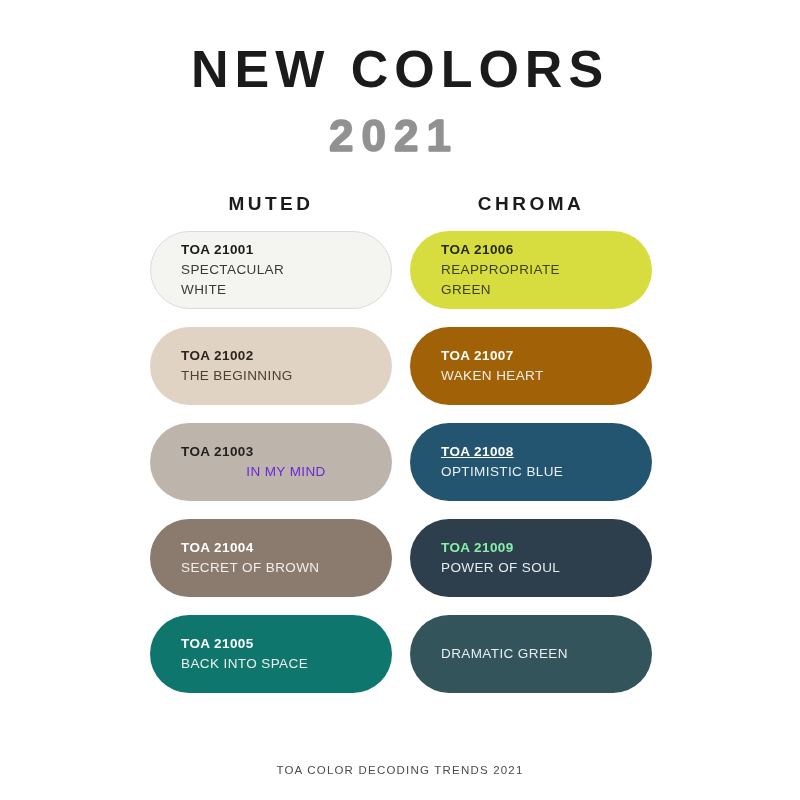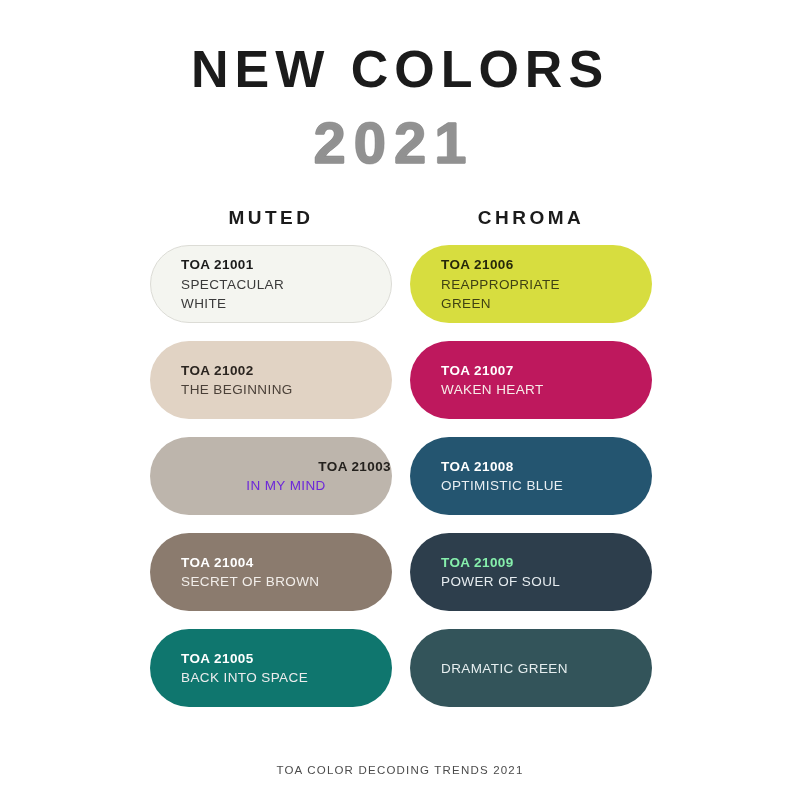--- a/index.html
+++ b/index.html
@@ -27,21 +27,21 @@
   }
   .title-main {
     font-size: 52px;
     font-weight: bold;
     letter-spacing: 6px;
     color: #1b1b1b;
     line-height: 1.05;
     margin: 16px;
   }
   .title-year {
-    font-size: 58px;
+    font-size: 44px;
     font-weight: bold;
     letter-spacing: 8px;
     line-height: 1.05;
     margin: 4px 12px 0 0;
     color: transparent;
     -webkit-text-stroke: 1px #8d8d8d;
     text-shadow:
       -1px 0 0 rgba(140,140,140,0.55),
        1px 0 0 rgba(140,140,140,0.55),
        0 -1px 0 rgba(140,140,140,0.55),
@@ -145,33 +145,33 @@
         <span class="swatch-name" style="color: rgb(63, 65, 19);">REAPPROPRIATE
 GREEN</span>
       </div>
     </div>
 
     <div class="row">
       <div class="swatch" style="background: rgb(225, 211, 196); border: 1px solid transparent;">
         <span class="swatch-code" style="color: rgb(43, 37, 32);">TOA 21002</span>
         <span class="swatch-name" style="color: rgb(74, 64, 56);">THE BEGINNING</span>
       </div>
-      <div class="swatch" style="background: #be185d; border: 1px solid transparent;">
+      <div class="swatch" style="background: #a16207; border: 1px solid transparent;">
         <span class="swatch-code" style="color: rgb(255, 255, 255);">TOA 21007</span>
         <span class="swatch-name" style="color: rgb(247, 236, 232);">WAKEN HEART</span>
       </div>
     </div>
 
     <div class="row">
       <div class="swatch" style="background: rgb(189, 181, 172); border: 1px solid transparent;">
-        <span class="swatch-code" style="color: rgb(36, 33, 29); text-align: right;">TOA 21003</span>
+        <span class="swatch-code" style="color: rgb(36, 33, 29);">TOA 21003</span>
         <span class="swatch-name" style="color: #6d28d9; text-align: center;">IN MY MIND</span>
       </div>
       <div class="swatch" style="background: rgb(36, 85, 112); border: 1px solid transparent;">
-        <span class="swatch-code" style="color: rgb(255, 255, 255);">TOA 21008</span>
+        <span class="swatch-code" style="color: rgb(255, 255, 255); text-decoration: underline;">TOA 21008</span>
         <span class="swatch-name" style="color: rgb(232, 238, 242);">OPTIMISTIC BLUE</span>
       </div>
     </div>
 
     <div class="row">
       <div class="swatch" style="background: rgb(139, 123, 110); border: 1px solid transparent;">
         <span class="swatch-code" style="color: rgb(255, 255, 255);">TOA 21004</span>
         <span class="swatch-name" style="color: rgb(242, 238, 234);">SECRET OF BROWN</span>
       </div>
       <div class="swatch" style="background: rgb(45, 62, 76); border: 1px solid transparent;">

